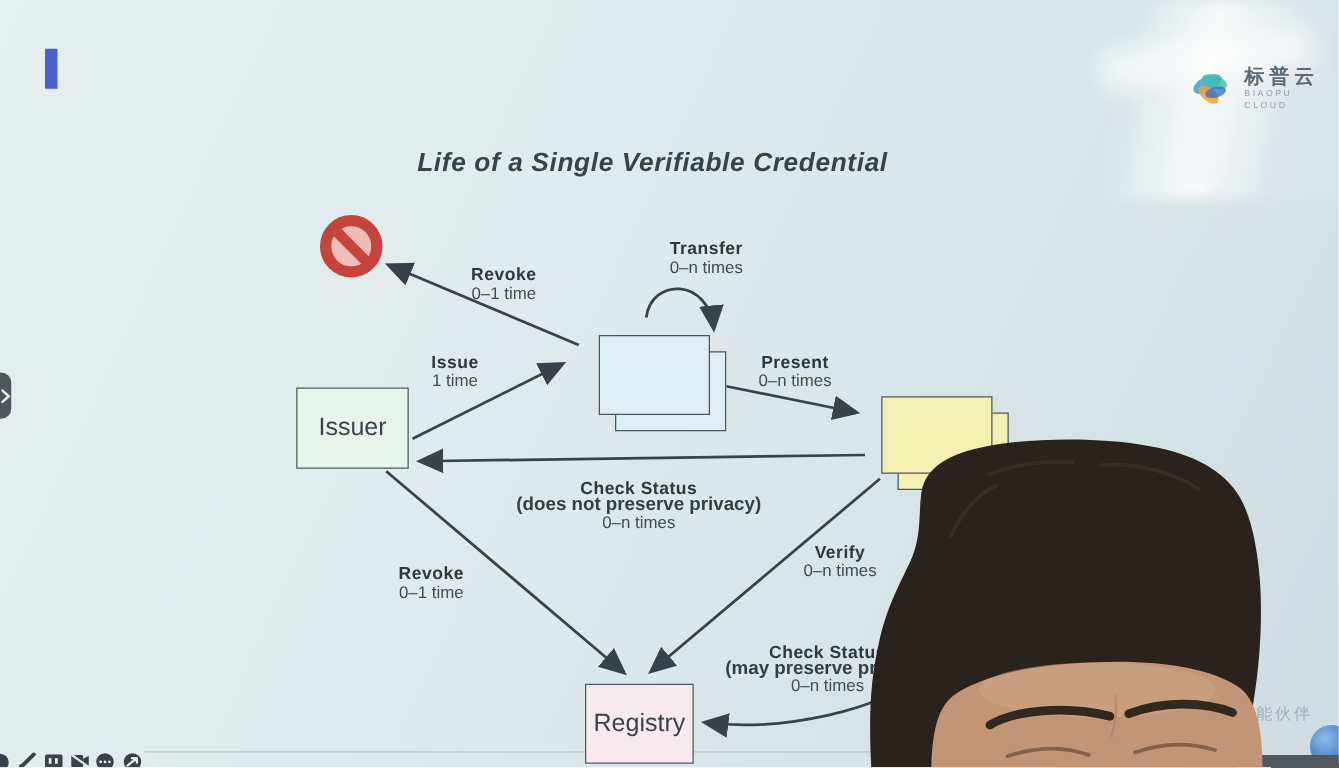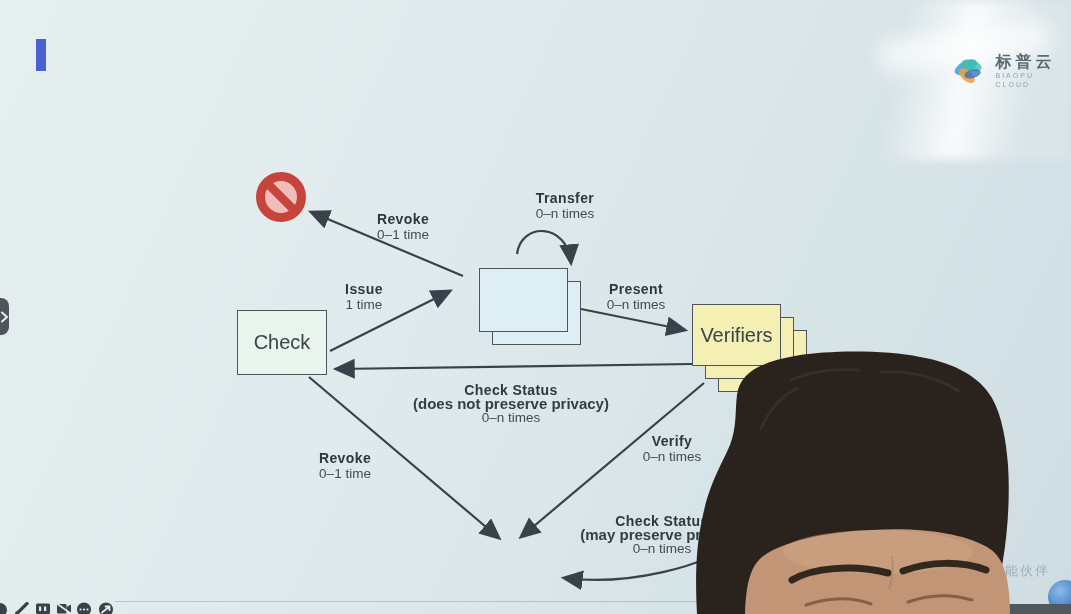--- a/index.html
+++ b/index.html
@@ -65,20 +65,21 @@
       <ellipse cx="25" cy="15" rx="11" ry="5.5" transform="rotate(18 25 15)" fill="#39c0ae" opacity=".8"></ellipse>
       <ellipse cx="20" cy="26" rx="10" ry="5.5" transform="rotate(40 20 26)" fill="#ef9f3d" opacity=".85"></ellipse>
       <ellipse cx="26" cy="24" rx="9" ry="4.5" transform="rotate(-15 26 24)" fill="#2c6ec0" opacity=".75"></ellipse>
     </svg>
     <div class="logo-text">
       <div class="logo-name">标普云</div>
       <div class="logo-sub">BIAOPU CLOUD</div>
     </div>
   </div>
 
+  <div class="diagram-title">Life of a Single Verifiable Credential</div>
 
   <svg class="layer" width="1071" height="614" viewBox="0 0 1071 614">
     <defs>
       <marker id="ah" markerWidth="11" markerHeight="10" refX="8.5" refY="4.5" orient="auto">
         <path d="M0,0 L10,4.5 L0,9 z" fill="#39414b"></path>
       </marker>
     </defs>
     <g stroke="#39414b" stroke-width="2.2" fill="none">
       <path d="M 463,276 L 311,212" marker-end="url(#ah)"></path>
       <path d="M 330,351 L 450,291" marker-end="url(#ah)"></path>
@@ -95,24 +96,24 @@
     </g>
   </svg>
 
   <div class="stackcard holders-fill" style="left:492px;top:281px;width:89px;height:64px;z-index:1;"></div>
   <div class="stackcard holders-fill" style="left:479px;top:268px;width:89px;height:64px;z-index:1;"></div>
 
   <div class="stackcard verifiers-fill" style="left:718px;top:330px;width:89px;height:62px;z-index:1;"></div>
   <div class="stackcard verifiers-fill" style="left:705px;top:317px;width:89px;height:62px;z-index:1;"></div>
 
   <div class="node" style="left:237px;top:310px;width:90px;height:65px;background:#e9f4ec;">
-    <span>Check</span>
-  </div>
-  <div class="node" style="left:692px;top:304px;width:89px;height:62px;background:#f4efb2;">
-    <span>Verifiers</span>
+    <span>Issuer</span>
+  </div>
+  <div class="node" style="left:468px;top:547px;width:87px;height:64px;background:#f7e9ee;">
+    <span>Registry</span>
   </div>
 
   <div class="elabel" style="left:403px;top:211px;">
     <div class="t">Revoke</div>
     <div class="q">0–1 time</div>
   </div>
   <div class="elabel" style="left:565px;top:190px;">
     <div class="t">Transfer</div>
     <div class="q">0–n times</div>
   </div>

